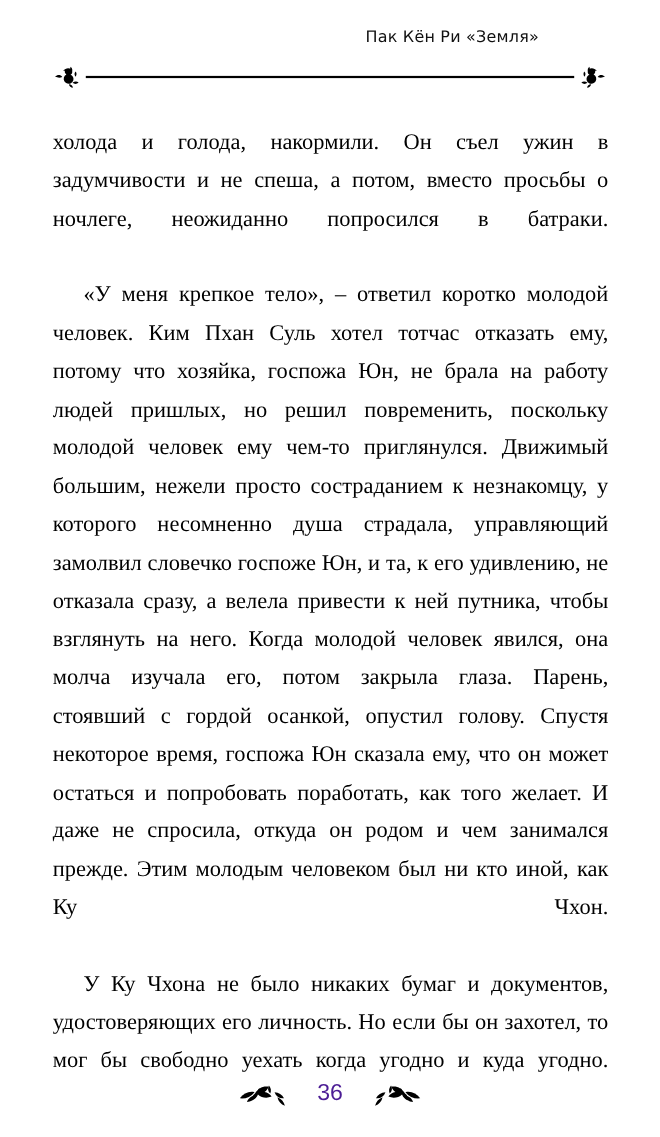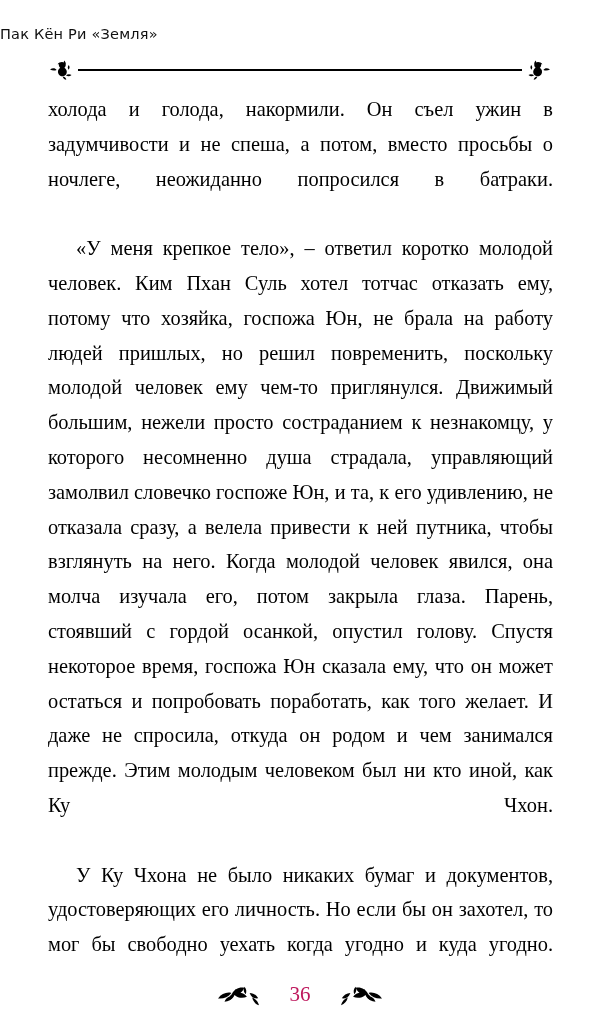--- a/index.html
+++ b/index.html
@@ -16,21 +16,21 @@
     font-family: "Liberation Serif", "DejaVu Serif", serif;
     color: #000000;
   }
 
   
   .running-head {
     position: absolute;
     top: 26px;
     left: 0;
     width: 490px;
-    text-align: left;
+    text-align: right;
     font-family: "DejaVu Sans", "Liberation Sans", sans-serif;
     font-size: 14.5px;
     letter-spacing: 0.2px;
     color: #101010;
   }
 
   
   .head-rule {
     position: absolute;
     top: 58px;
@@ -64,21 +64,21 @@
     font-size: 20.4px;
     line-height: 34.8px;
     text-align: justify;
     text-justify: inter-word;
     hyphens: manual;
   }
   .body-text p {
     margin: 0;
     text-indent: 28px;
   }
-  .body-text p.no-indent { text-indent: 0; }
+  .body-text p.no-indent { text-indent: 0; margin-top: 20px; }
   
   .body-text p::after {
     content: "";
     display: inline-block;
     width: 100%;
   }
 
   
   .footnote {
     position: absolute;
@@ -116,23 +116,23 @@
     align-items: center;
     justify-content: center;
     gap: 18px;
   }
   .footer .f-orn {
     width: 52px;
     height: 26px;
   }
   .footer .f-orn.right { transform: scaleX(-1); }
   .footer .page-num {
-    font-family: Liberation Serif, serif;
+    font-family: Liberation Sans, sans-serif;
     font-size: 21px;
-    color: #be185d;
+    color: #4c1d95;
     min-width: 30px;
     text-align: center;
   }
 </style>
 </head>
 <body>
 
 <div class="page">
 
   <div class="running-head">Пак Кён Ри «Земля»</div>

